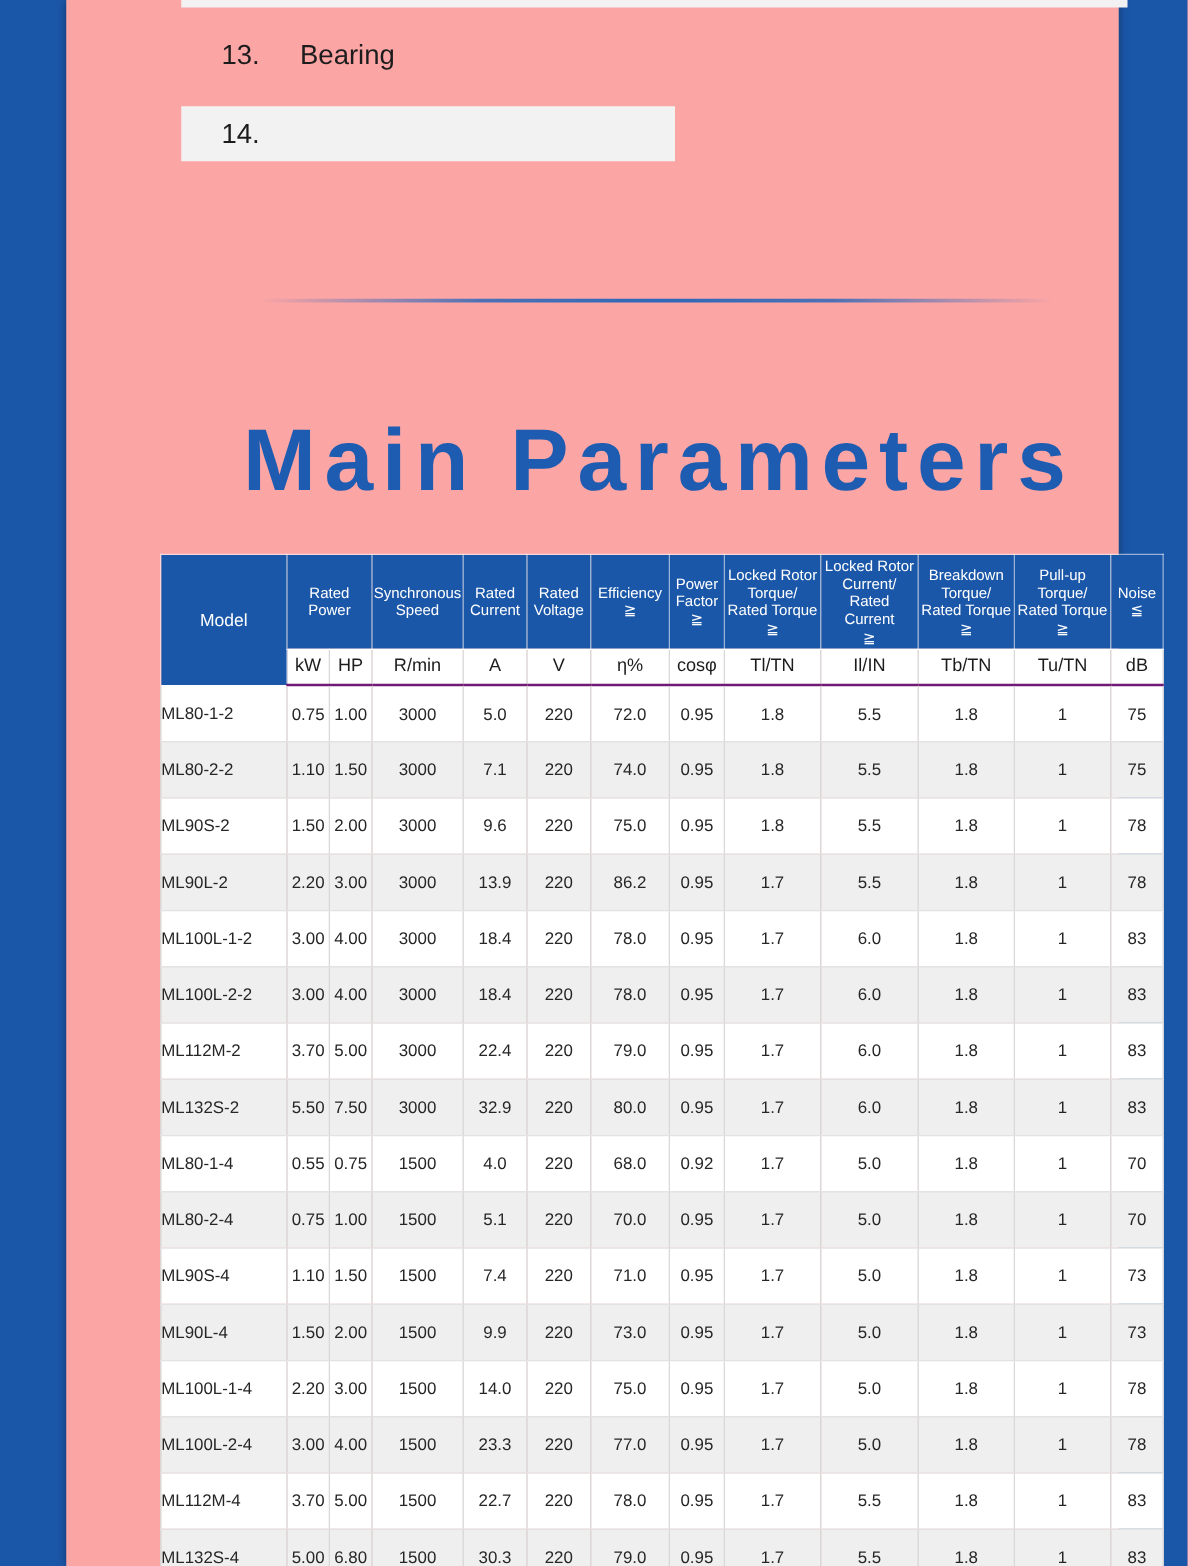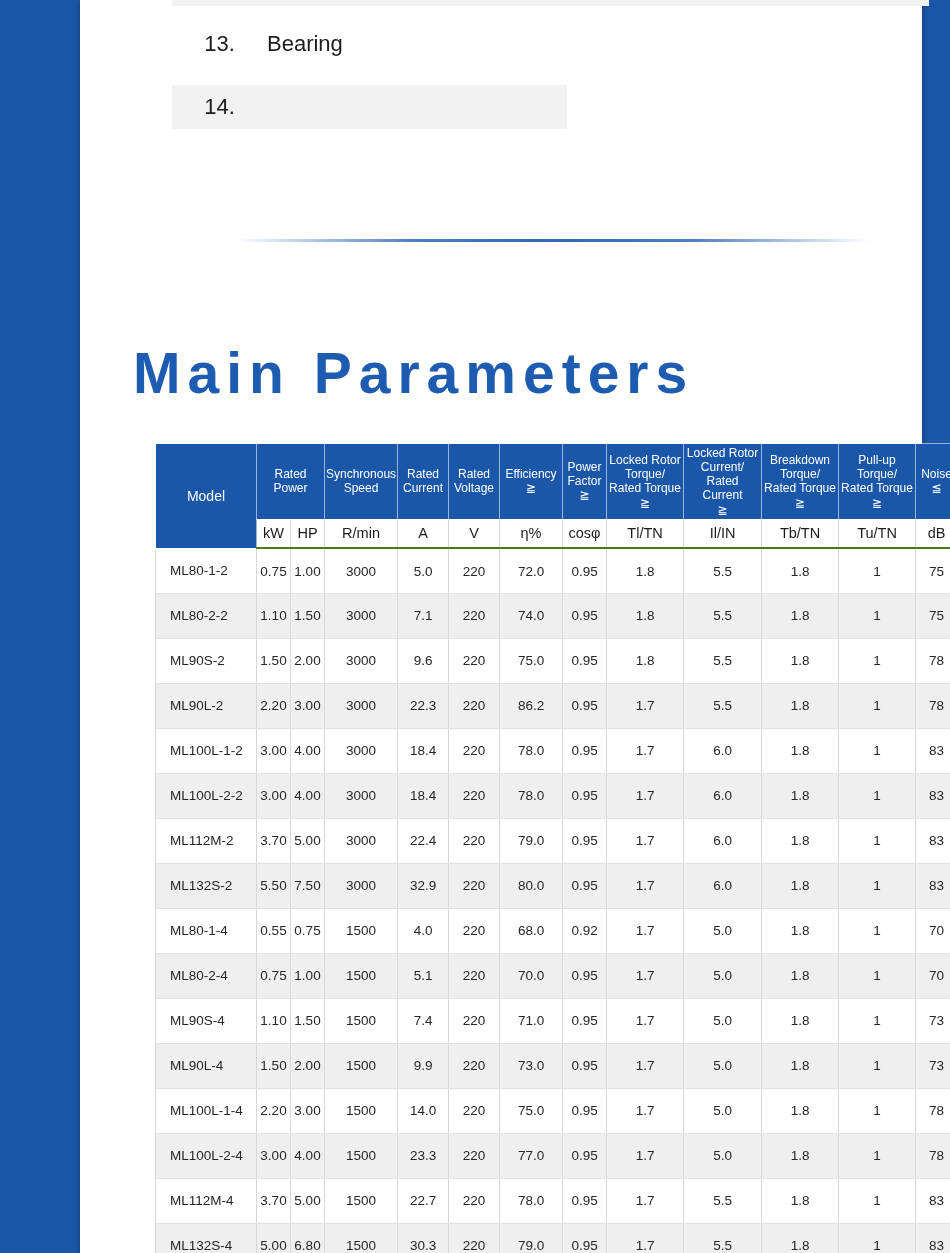--- a/index.html
+++ b/index.html
@@ -8,23 +8,22 @@
     position: relative;
     background: #1b57a8;
     overflow: hidden;
     font-family: "Liberation Sans", sans-serif;
     color: #222;
   }
   .panel {
     position: absolute;
     left: 53px; top: 0;
     width: 842px; height: 1253px;
-    background: #ffffff;
+    background: #fca5a5;
     box-shadow: 0 0 7px rgba(0,0,0,0.35);
-    margin-left: 27px;
   }
 
   
   .top-strip {
     position: absolute;
     left: 92px; top: 0;
     width: 757px; height: 6px;
     background: #f2f2f2;
   }
   .part-row {
@@ -56,23 +55,24 @@
       rgba(46,104,184,0) 0%,
       rgba(46,104,184,0.85) 28%,
       #2e68b8 50%,
       rgba(46,104,184,0.85) 72%,
       rgba(46,104,184,0) 100%);
   }
 
   
   .section-title {
     position: absolute;
-    left: 53px; top: 340px;
+    left: 53px; top: 328px;
     width: 842px;
-    font-size: 57px;
+    text-align: center;
+    font-size: 70px;
     font-weight: bold;
     letter-spacing: 7px;
     color: #1e5cb2;
   }
 
   
   .params-table-wrap {
     position: absolute;
     left: 75px; top: 443px;
     width: 802px;
@@ -95,39 +95,38 @@
     padding: 2px 1px;
   }
   table.params thead tr.titles th { height: 72px; }
   table.params thead tr.units th {
     background: #ffffff;
     color: #1c1c1c;
     font-size: 14.5px;
     height: 29px;
     border: 1px solid #d8d8d8;
     border-top: none;
-    border-bottom: 2px solid #4d7c0f;
+    border-bottom: 2px solid #701a75;
   }
   table.params thead th.model-cell {
     border-bottom: 1px solid rgba(255,255,255,0.0);
     font-size: 14px;
   }
   table.params tbody td {
     height: 45px;
     text-align: center;
     vertical-align: middle;
     font-size: 13.5px;
     color: #262626;
     border-right: 1px solid #d8d8d8;
     border-left: 1px solid #d8d8d8;
     border-bottom: 1px solid #e2e2e2;
   }
   table.params tbody td.model {
     text-align: left;
-    padding-left: 14px;
   }
   table.params tbody tr.odd  { background: #ffffff; }
   table.params tbody tr.even { background: #efefef; }
 </style>
 </head>
 <body>
 
 <div class="panel">
 
   <div class="top-strip"></div>
@@ -257,21 +256,21 @@
             <td>5.5</td>
             <td>1.8</td>
             <td>1</td>
             <td>78</td>
           </tr>
           <tr class="even">
             <td class="model">ML90L-2</td>
             <td>2.20</td>
             <td>3.00</td>
             <td>3000</td>
-            <td>22.3</td>
+            <td>13.9</td>
             <td>220</td>
             <td>86.2</td>
             <td>0.95</td>
             <td>1.7</td>
             <td>5.5</td>
             <td>1.8</td>
             <td>1</td>
             <td>78</td>
           </tr>
           <tr class="odd">

